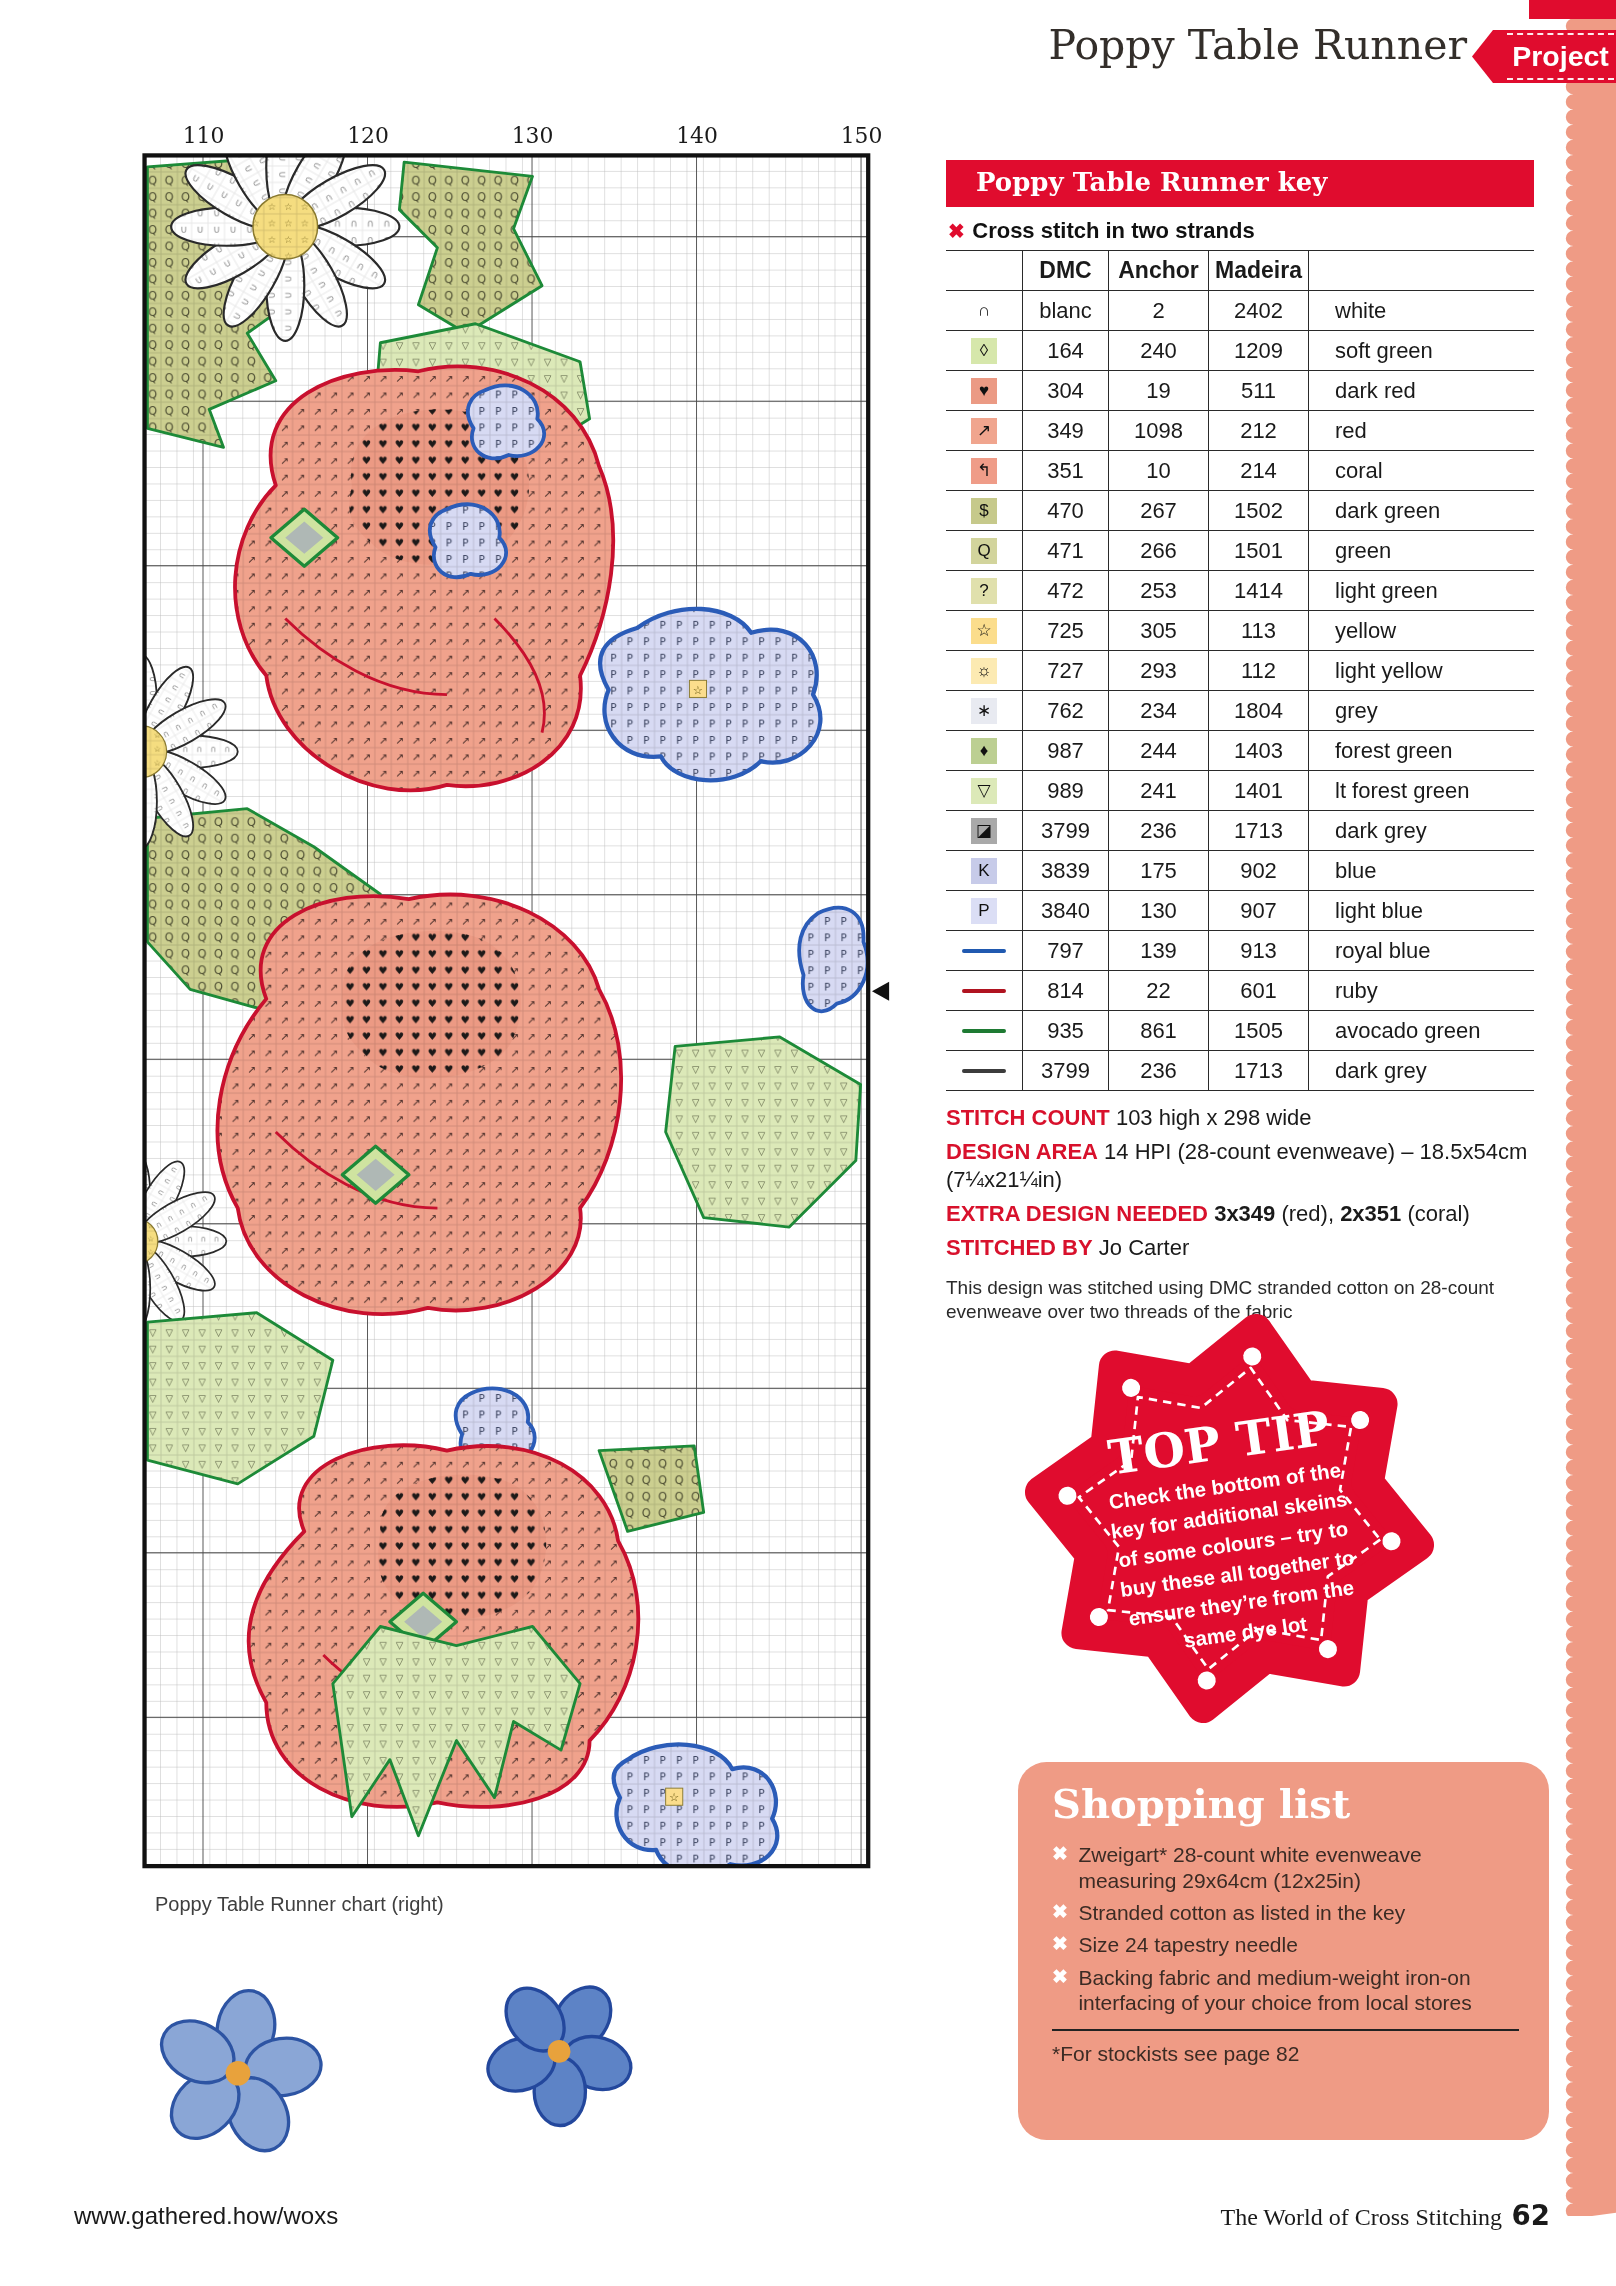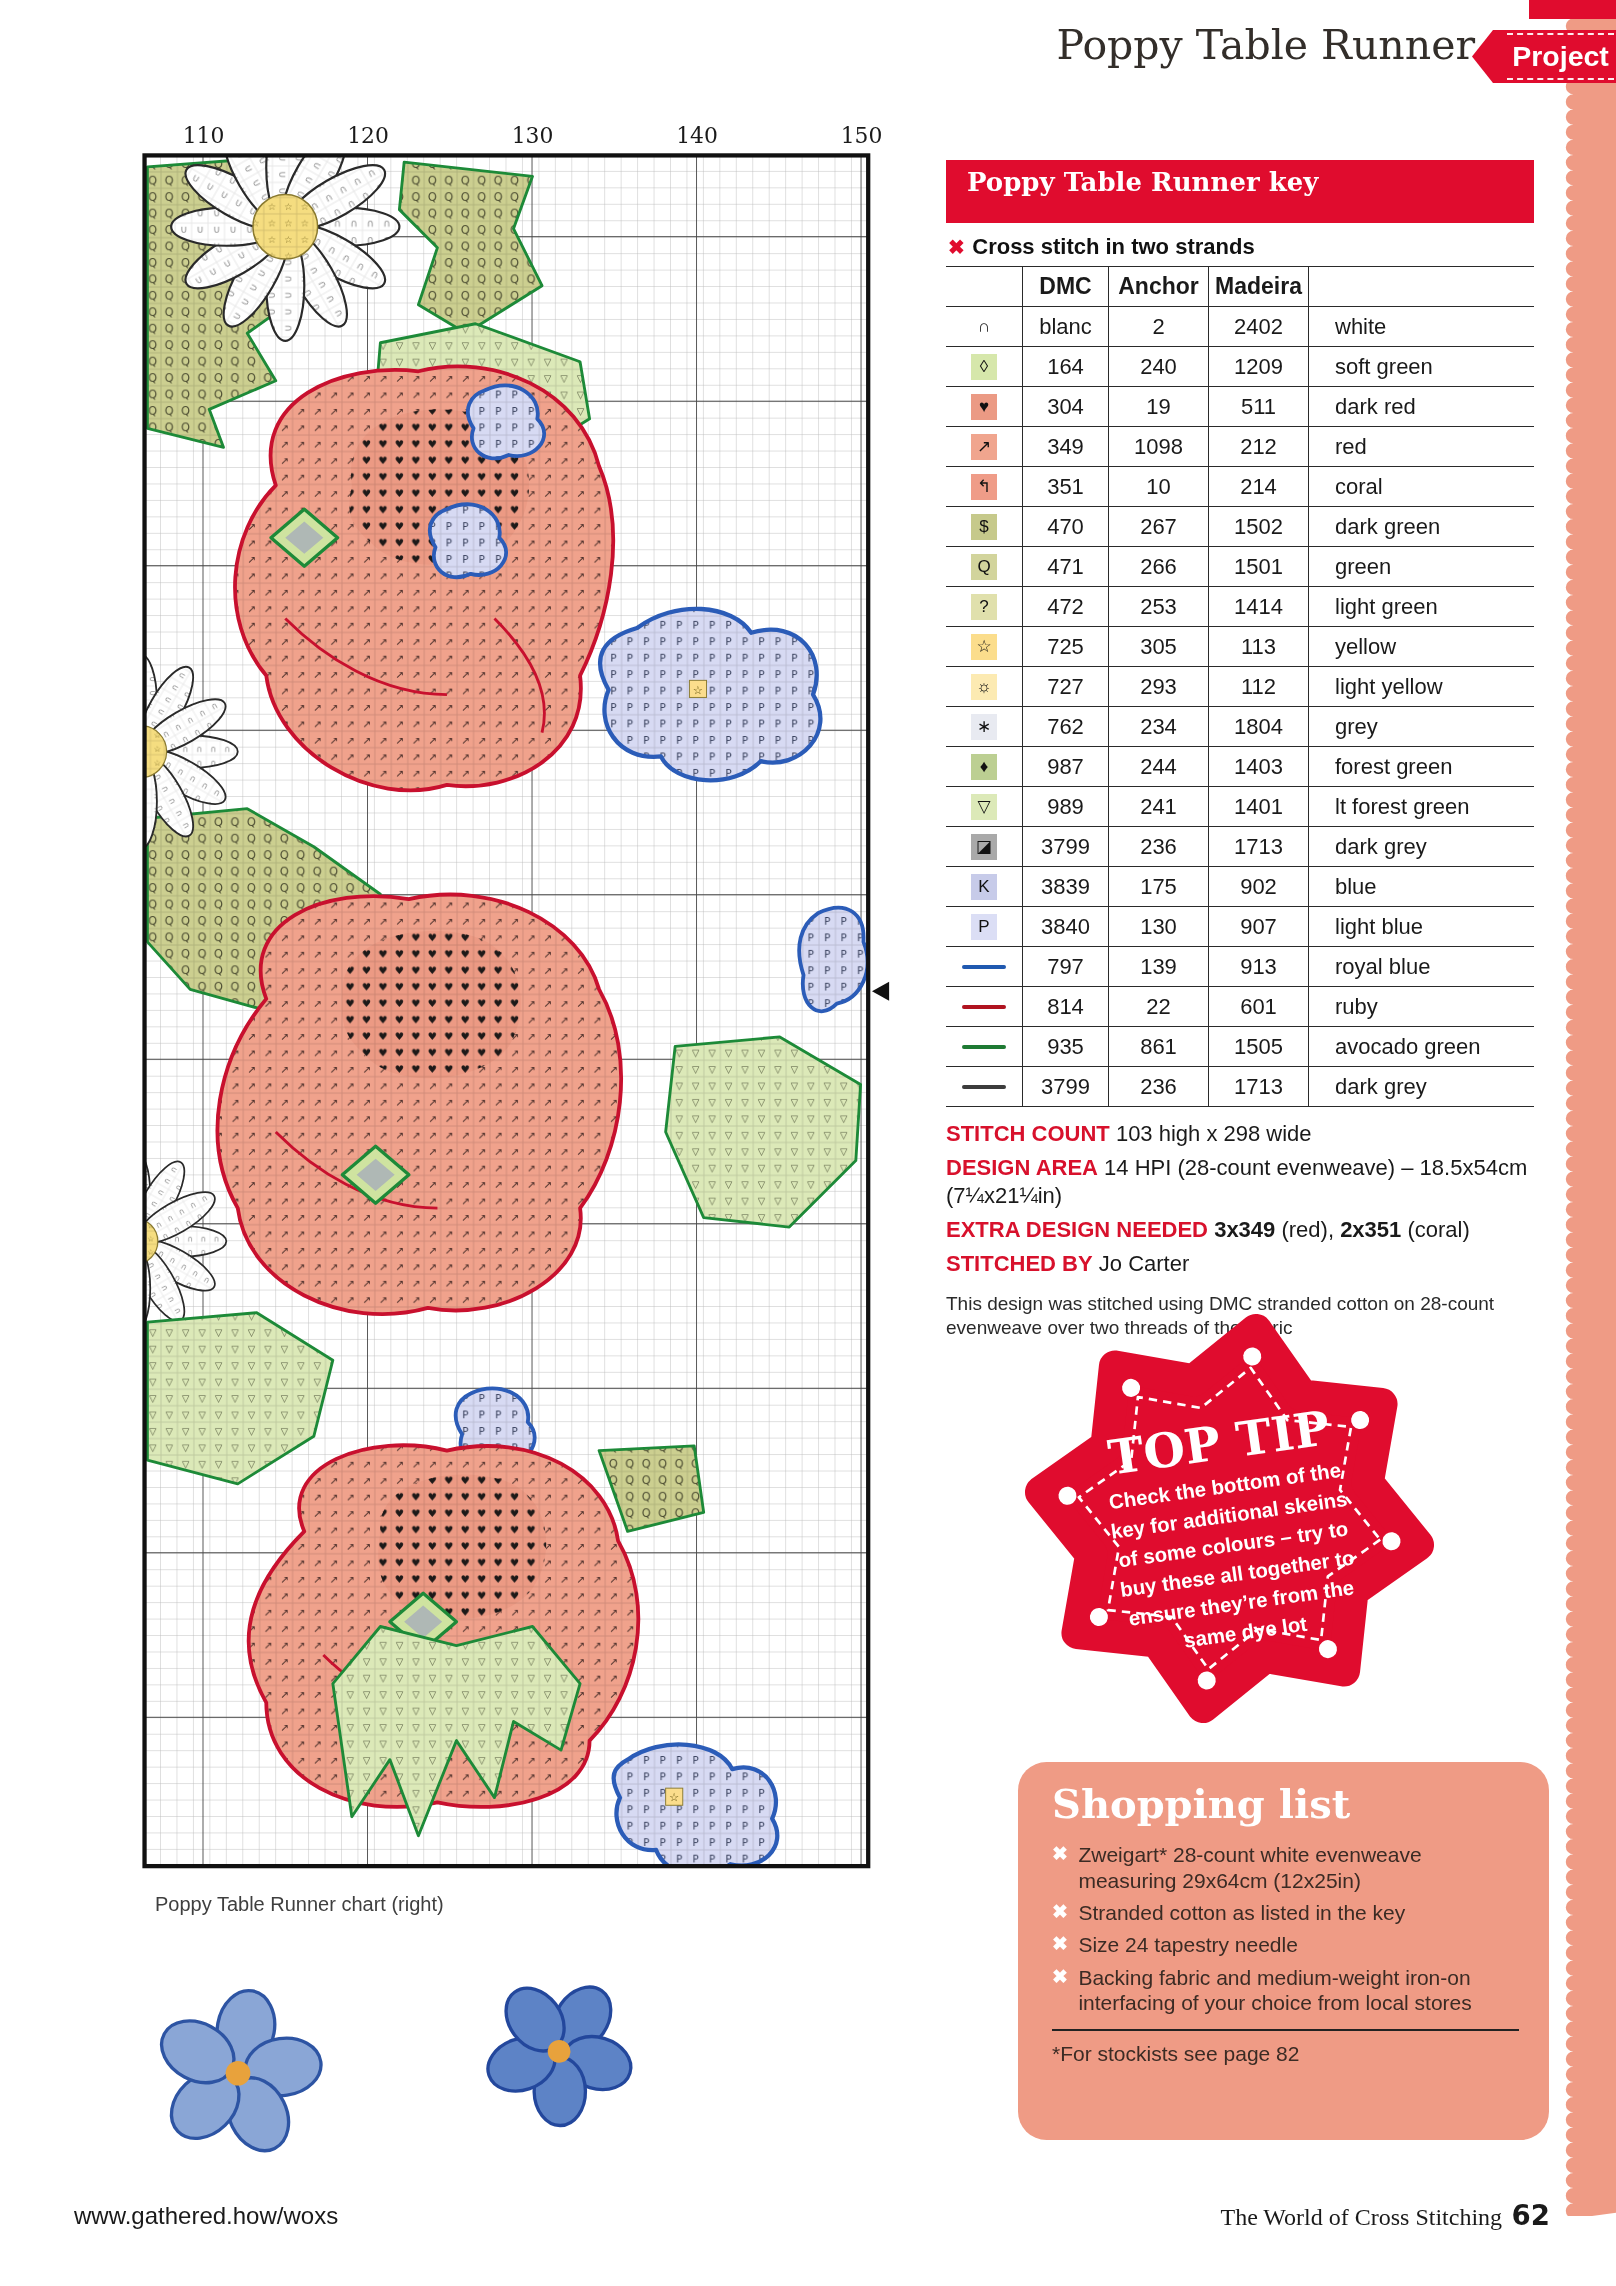--- a/index.html
+++ b/index.html
@@ -3,36 +3,36 @@
 <meta charset="utf-8">
 <style>
   html,body{margin:0;padding:0;background:#9a9a9a;}
   #page{position:relative;width:1617px;height:2286px;background:#ffffff;overflow:hidden;
         font-family:"Liberation Sans",sans-serif;color:#1a1a1a;}
   
   #strip{position:absolute;left:1562px;top:0;}
   #red-corner{position:absolute;right:0;top:0;width:88px;height:19px;background:#e00c2e;}
   
   #header-title{position:absolute;left:0;top:21px;width:1467px;text-align:right;
-     font-family:"DejaVu Serif",serif;font-size:41px;color:#332e2a;padding-left:8px;}
+     font-family:"DejaVu Serif",serif;font-size:41px;color:#332e2a;}
   #ribbon{position:absolute;left:1472px;top:27px;width:145px;height:59px;background:#e00c2e;
      -webkit-clip-path:polygon(0 50%,21px 2.9px,100% 2.9px,100% calc(100% - 2.9px),21px calc(100% - 2.9px));
      clip-path:polygon(0 50%,21px 2.9px,100% 2.9px,100% calc(100% - 2.9px),21px calc(100% - 2.9px));}
   #ribbon .in{position:absolute;left:27px;right:2.9px;top:5.7px;bottom:5.7px;
      border-top:2.9px dashed rgba(255,255,255,.92);border-bottom:2.9px dashed rgba(255,255,255,.92);
      display:flex;align-items:center;justify-content:center;
      font-family:Liberation Sans, sans-serif;font-weight:bold;font-size:28.5px;color:#fff;margin-left:8px;}
   
   #chart-svg{position:absolute;left:133px;top:86px;}
   #chart-caption{position:absolute;left:155px;top:1893px;font-size:20px;color:#3f3f3f;}
   #photos{position:absolute;left:152px;top:1983px;}
   
   #key{position:absolute;left:946px;top:160px;width:588px;}
-  .key-banner{height:63px;background:#e00c2e;color:#fff;font-family:"DejaVu Serif",serif;
-     font-weight:bold;font-size:26px;line-height:45px;padding-left:21px;box-sizing:border-box;}
+  .key-banner{height:47px;background:#e00c2e;color:#fff;font-family:"DejaVu Serif",serif;
+     font-weight:bold;font-size:26px;line-height:45px;padding-left:30px;box-sizing:border-box;}
   .key-heading{margin:10.5px 0 6.7px 1.9px;font-weight:bold;font-size:22px;color:#111;}
   .key-heading .x{color:#e00c2e;margin-right:7.6px;font-size:20px;}
   .krow{display:flex;height:39px;align-items:stretch;border-bottom:1.6px solid #2a2a2a;font-size:22px;}
   .krow.header{border-top:1.6px solid #2a2a2a;font-weight:bold;font-size:23px;}
   .kc{display:flex;align-items:center;justify-content:center;box-sizing:border-box;}
   .kc-sym{width:76px;}
   .kc-dmc{width:86px;border-left:1.6px solid #2a2a2a;}
   .kc-anchor{width:100px;border-left:1.6px solid #2a2a2a;}
   .kc-madeira{width:100px;border-left:1.6px solid #2a2a2a;}
   .kc-name{flex:1;border-left:1.6px solid #2a2a2a;justify-content:flex-start;padding-left:26px;}

